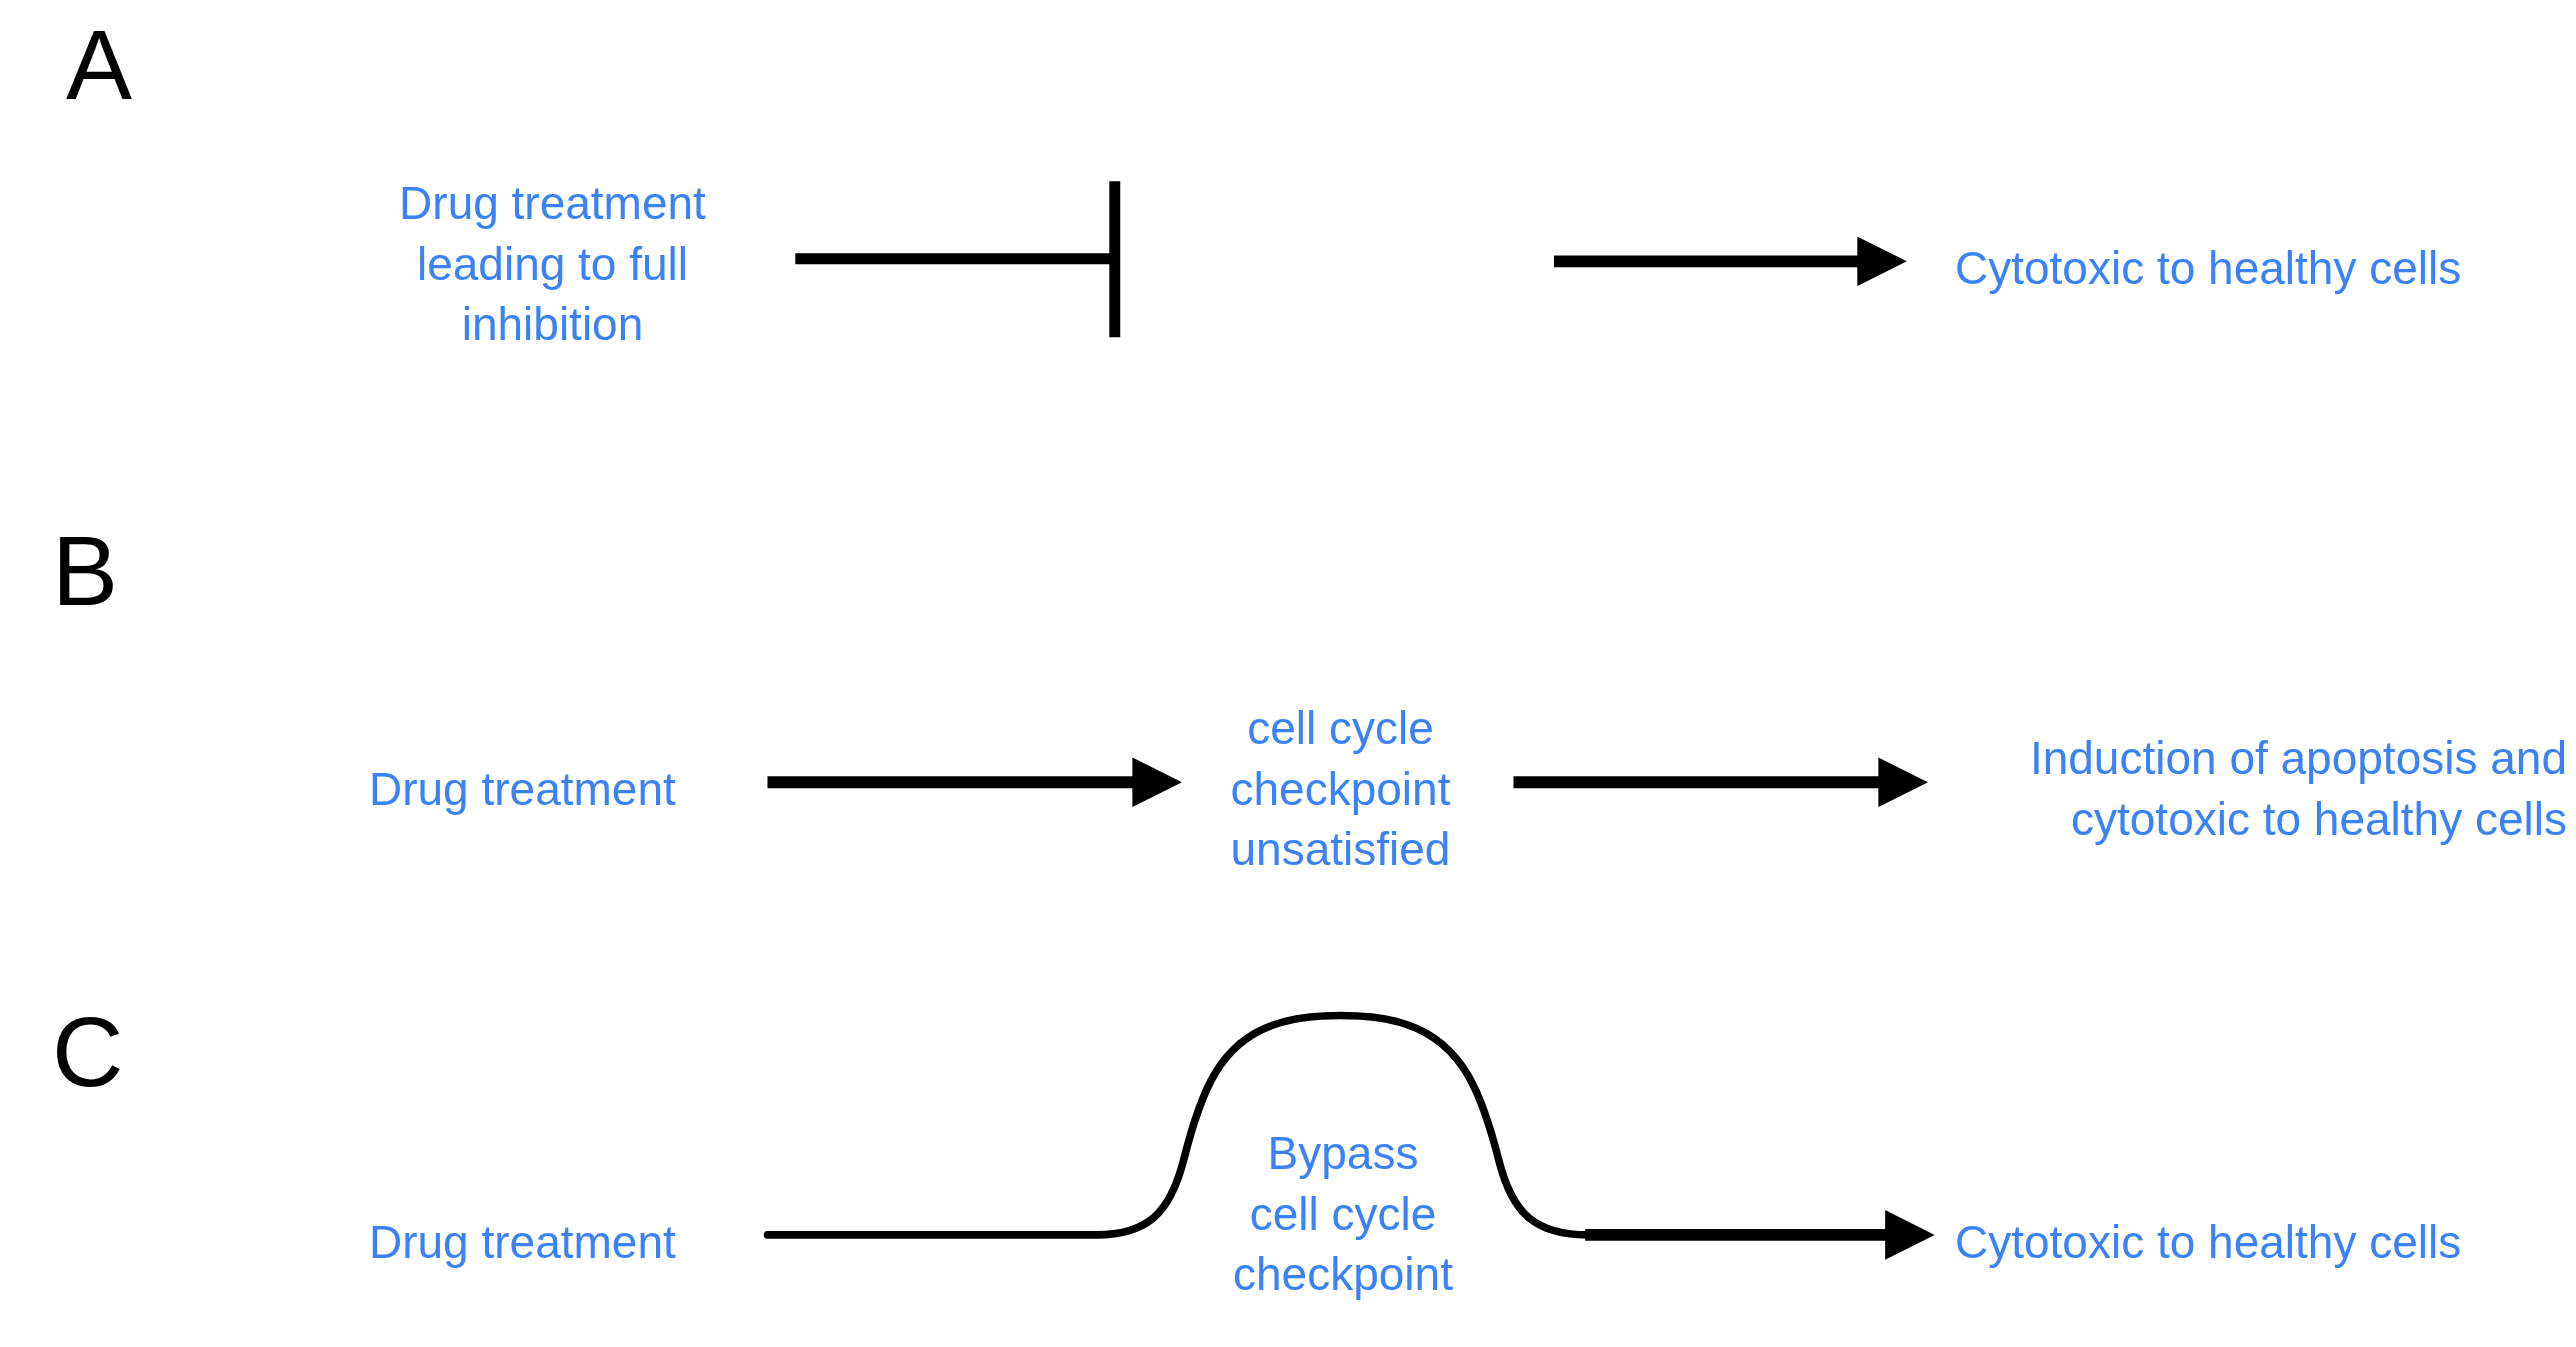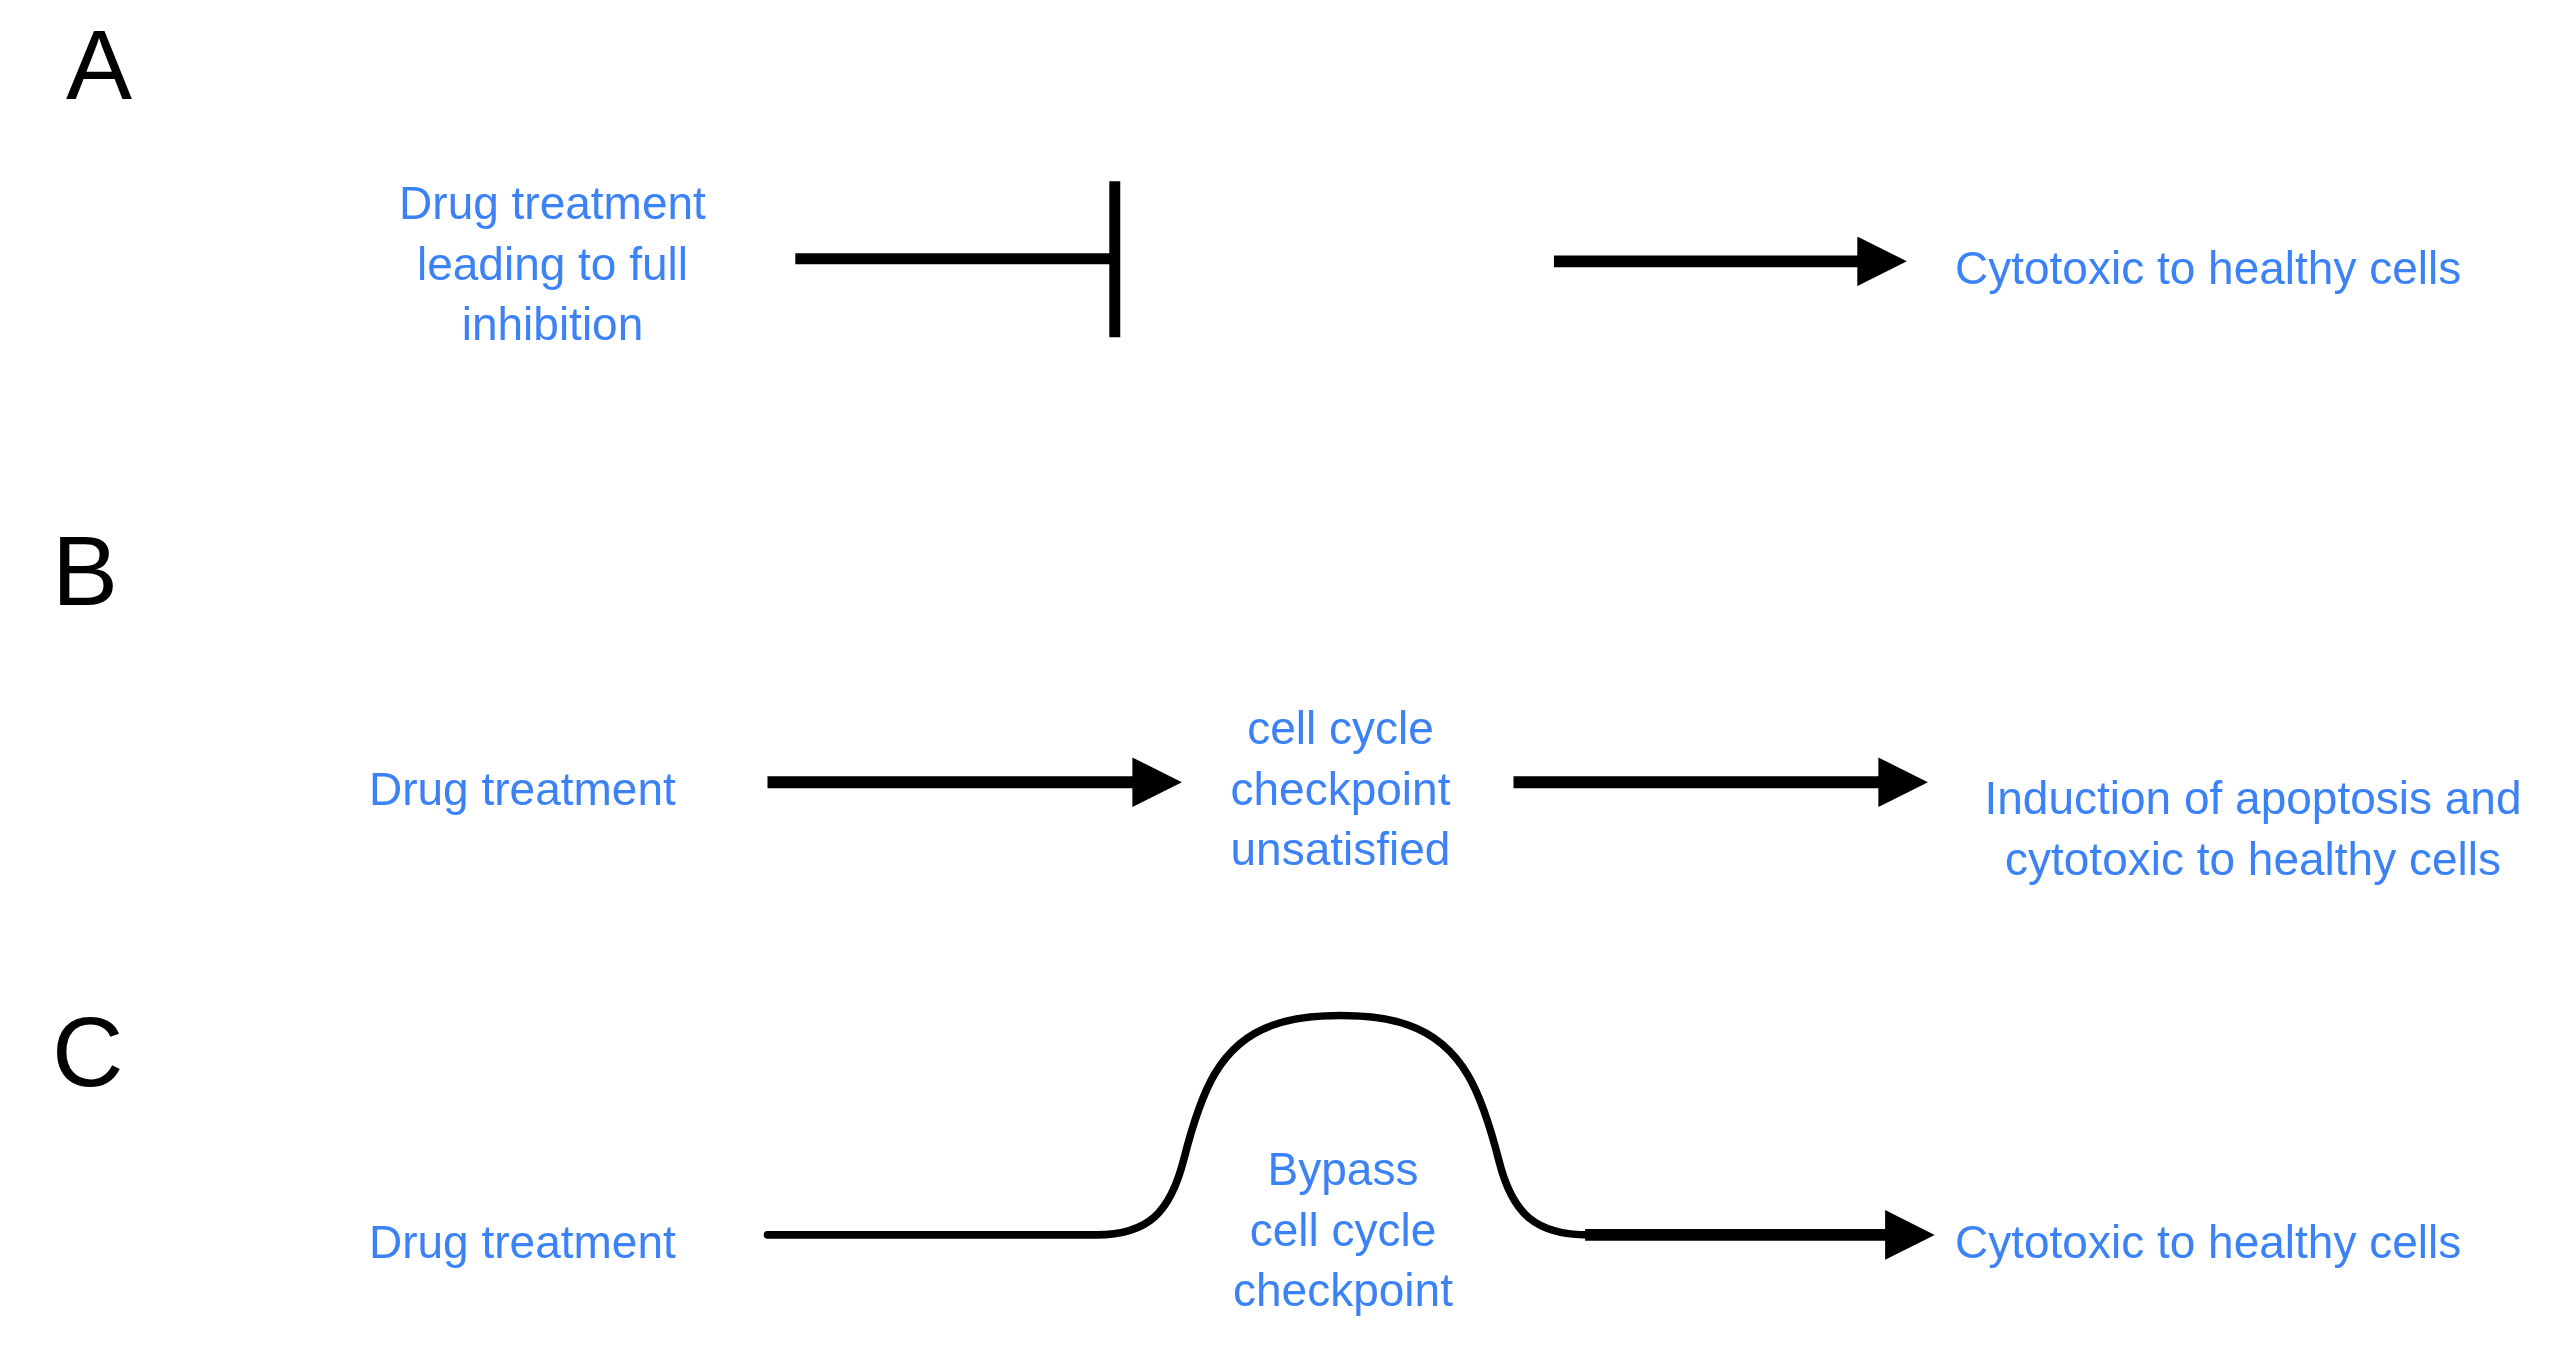--- a/index.html
+++ b/index.html
@@ -114,27 +114,27 @@
   <div class="node-text left" style="left:1955px; top:238px; width:616px;">Cytotoxic to healthy cells</div>
 
   <div class="panel-letter" style="left:52px; top:521px;">B</div>
 
   <div class="node-text left" style="left:369px; top:759px; width:396px;">Drug treatment</div>
 
   <div class="node-text center" style="left:1172px; top:698px; width:337px;">cell cycle
 checkpoint
 unsatisfied</div>
 
-  <div class="node-text center" style="left:1939px; top:768px; width:628px;">Induction of apoptosis and
+  <div class="node-text center" style="left:1939px; top:728px; width:628px;text-align:right;">Induction of apoptosis and
 cytotoxic to healthy cells</div>
 
   <div class="panel-letter" style="left:52px; top:1002px;">C</div>
 
   <div class="node-text left" style="left:369px; top:1212px; width:396px;">Drug treatment</div>
 
-  <div class="node-text center" style="left:1191px; top:1123px; width:304px;margin-top:16px;">Bypass
+  <div class="node-text center" style="left:1191px; top:1123px; width:304px;">Bypass
 cell cycle
 checkpoint</div>
 
   <div class="node-text left" style="left:1955px; top:1212px; width:616px;">Cytotoxic to healthy cells</div>
 
 </div>
 
 
 </body></html>

